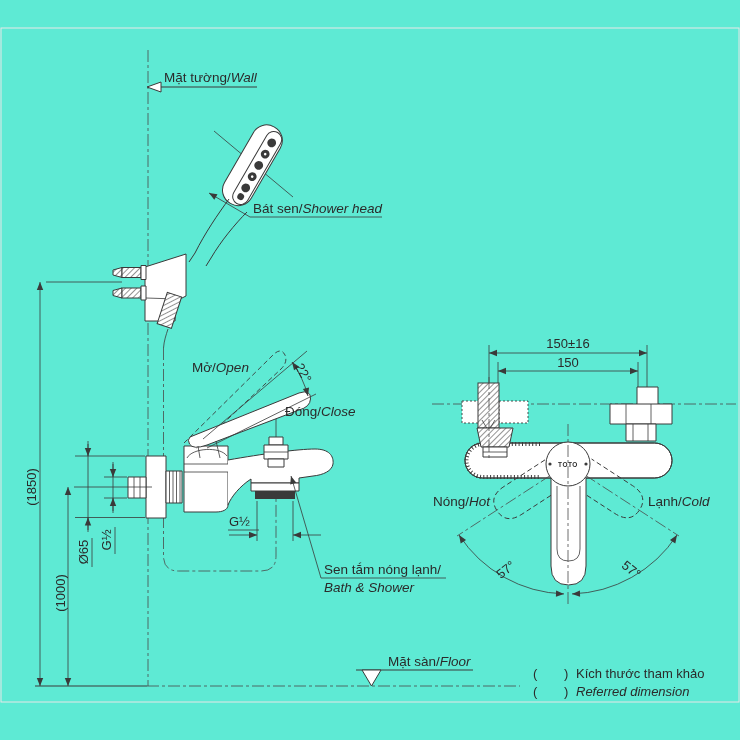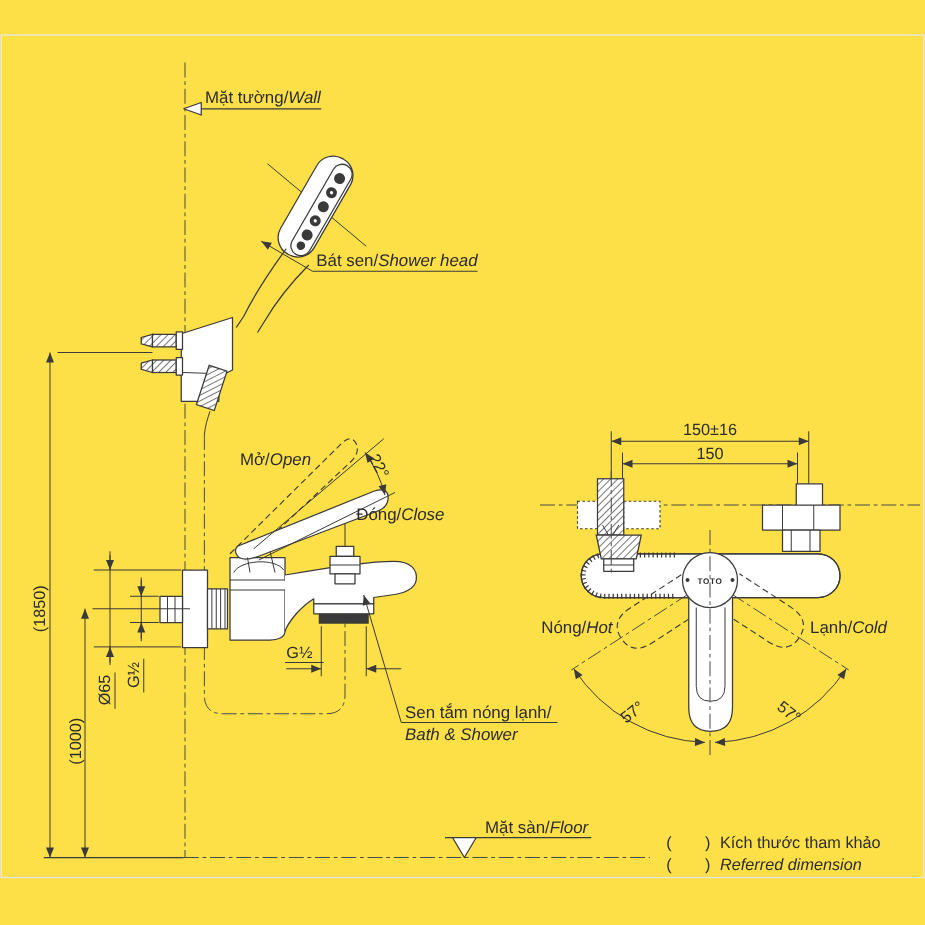--- a/index.html
+++ b/index.html
@@ -1,16 +1,16 @@
 <!DOCTYPE html>
 <html><head>
 <meta charset="utf-8">
 <style>
   html,body{margin:0;padding:0;background:#ffffff;}
-  .stage{position:relative;width:740px;height:740px;background:#fde047;overflow:hidden;}
+  .stage{position:relative;width:740px;height:740px;background:#5eead4;overflow:hidden;}
   svg{display:block;font-family:"Liberation Sans",sans-serif;}
   .ln{stroke:#3a3a3a;stroke-width:1;fill:none;stroke-linejoin:round;stroke-linecap:butt;}
   .lnw{stroke:#3a3a3a;stroke-width:1;fill:#ffffff;stroke-linejoin:round;}
   .thin{stroke:#3a3a3a;stroke-width:0.8;fill:none;}
   .cl{stroke:#4a4a4a;stroke-width:0.8;fill:none;stroke-dasharray:12 3 3 3;}
   .dash{stroke:#3a3a3a;stroke-width:0.9;fill:none;stroke-dasharray:5 3;}
   .dots{stroke:#3a3a3a;stroke-width:0.9;fill:#ffffff;stroke-dasharray:2 2;}
   .hatchf{fill:url(#hatch);stroke:#3a3a3a;stroke-width:1;}
   .hedge{stroke:#3a3a3a;stroke-width:4;fill:none;stroke-dasharray:1 2.4;}
   .dk{fill:#3a3a3a;stroke:none;}

